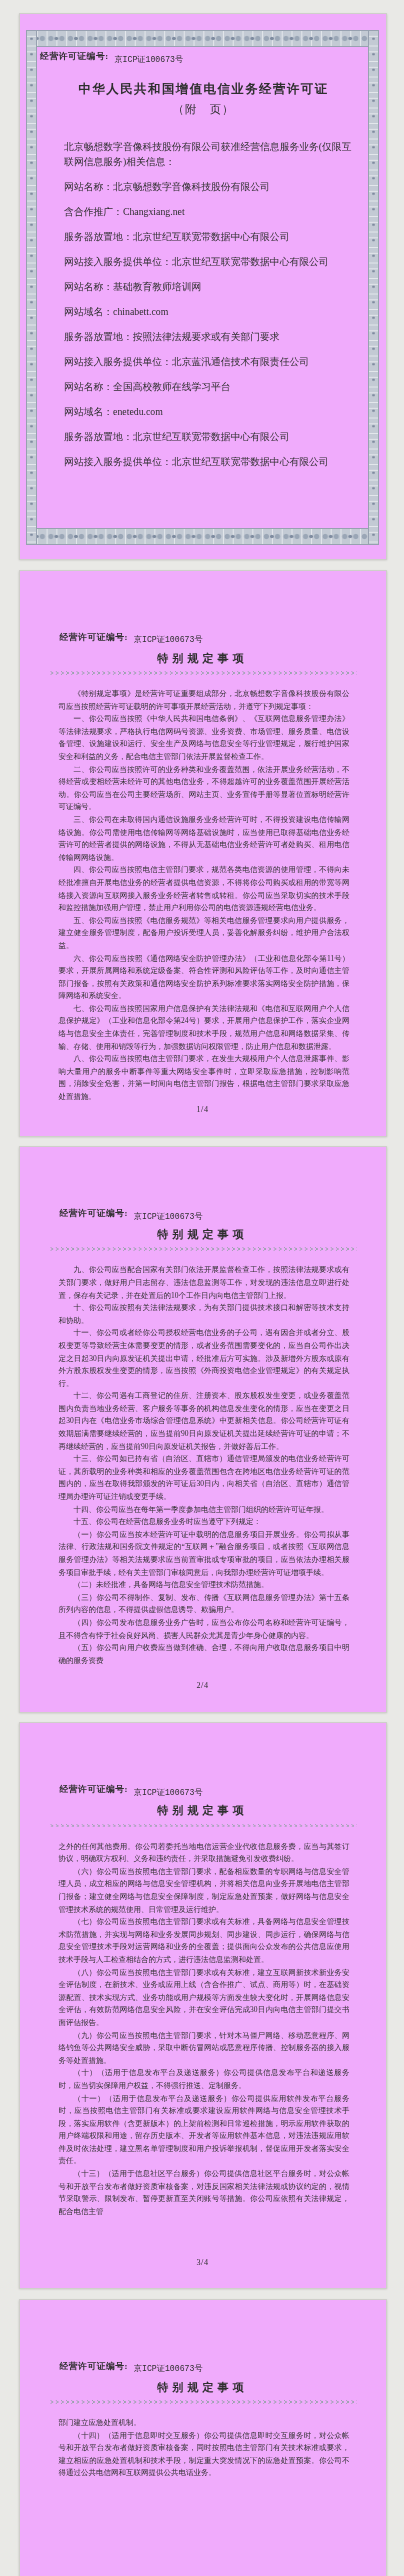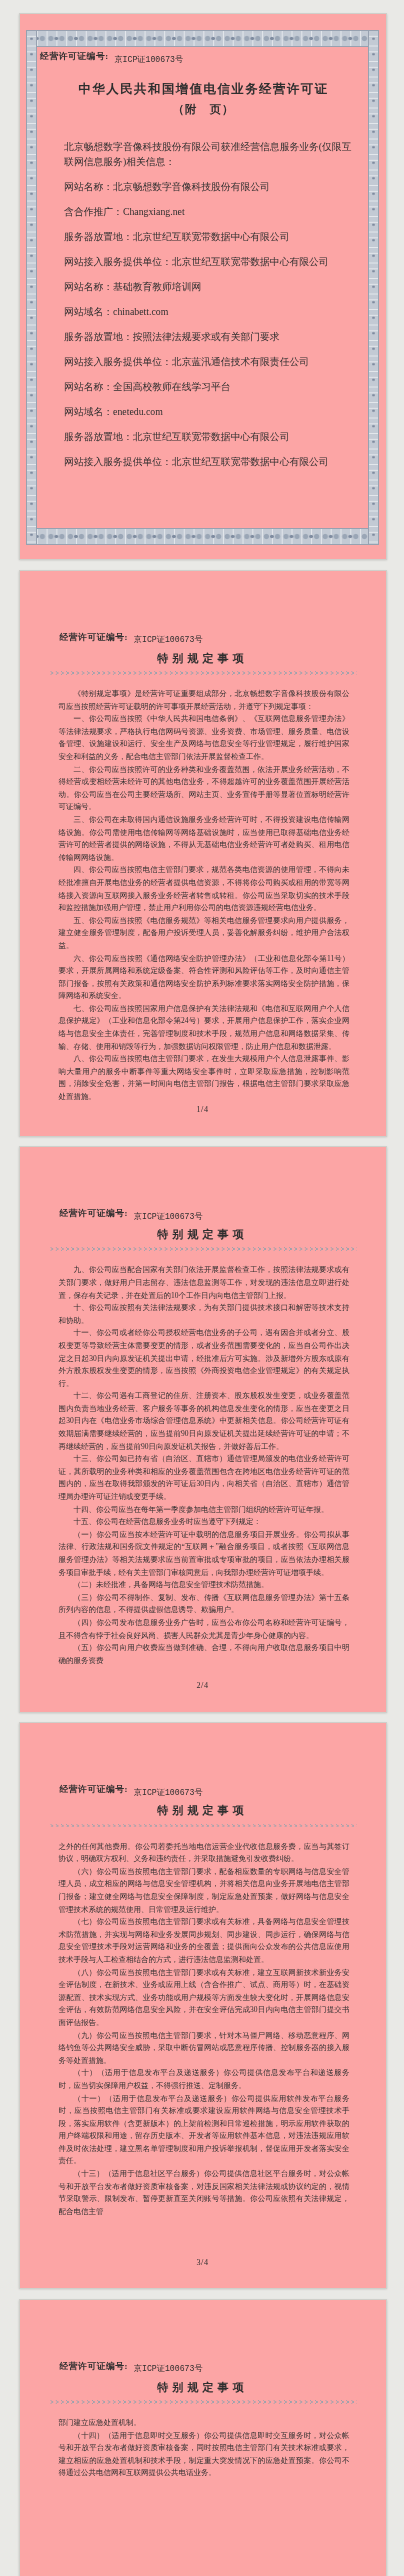--- a/index.html
+++ b/index.html
@@ -4,21 +4,21 @@
 <style>
   html,body{margin:0;padding:0;}
   body{
     width:405px;
     background:#e9e9e6;
     font-family:"Liberation Serif","DejaVu Serif",serif;
     color:#2f2f2f;
   }
   .canvas{width:405px;height:2873px;overflow:hidden;padding-top:13.4px;box-sizing:border-box;}
   .page{
-    width:368px;margin:0 auto 9.3px;background:#fca5a5;
+    width:368px;margin:0 auto 9.3px;background:#f0abfc;
     border:0.5px solid #cfcfca;box-shadow:0 0.5px 2.1px rgba(0,0,0,.18);
     position:relative;box-sizing:border-box;
   }
   
   .page.att{height:547px;}
   .orn{position:absolute;background-color:#c3cad4;border:0.5px solid #97a1b0;}
   .orn.h{left:6.2px;right:6.2px;height:15.5px;
     background-image:
       radial-gradient(circle at 50% 50%, #7f8ca0 1.5px, transparent 2.1px),
       radial-gradient(circle at 22% 50%, #9aa6b6 2.1px, transparent 3.1px),
@@ -31,21 +31,21 @@
     background-image:
       radial-gradient(circle at 50% 50%, #7f8ca0 1px, transparent 1.5px),
       repeating-linear-gradient(0deg, rgba(255,255,255,.55) 0 1px, transparent 1px 9.8px);
     background-size:100% 15.5px,100% 15.5px;}
   .orn.left{left:6.2px;}
   .orn.right{right:6.2px;}
   .att-inner{position:absolute;left:20.6px;right:18.5px;top:37px;}
   .lic-line{font-size:8.8px;font-weight:bold;letter-spacing:0.5px;}
   .lic-line .no{font-weight:normal;font-size:8.2px;position:relative;top:2.6px;left:3.1px;letter-spacing:0;font-family:"Liberation Mono","DejaVu Sans Mono",monospace;}
   .att-title{margin-top:18px;text-align:center;font-size:12.4px;font-weight:bold;letter-spacing:1.5px;}
-  .att-sub{margin-top:4.1px;text-align:center;font-size:11.3px;font-weight:bold;letter-spacing:1px;}
+  .att-sub{margin-top:4.1px;text-align:center;font-size:11.3px;font-weight:normal;letter-spacing:1px;}
   .att-body{margin:21.6px 12.4px 0 24px;font-size:9.8px;line-height:1.55;}
   .att-body p{margin:0 0 9.8px;}
   
   .page.sp{height:567px;}
   .sp-header{padding:61px 0 0 40px;}
   .sp-title{margin-top:7.2px;text-align:center;font-size:11px;font-weight:bold;letter-spacing:4.1px;}
   .wavy{margin:5.2px auto 0;width:309px;height:3.6px;
     background-image:
       linear-gradient(135deg, transparent 62%, #9aa2ad 64%, #9aa2ad 72%, transparent 74%),
       linear-gradient(45deg, transparent 62%, #9aa2ad 64%, #9aa2ad 72%, transparent 74%);

